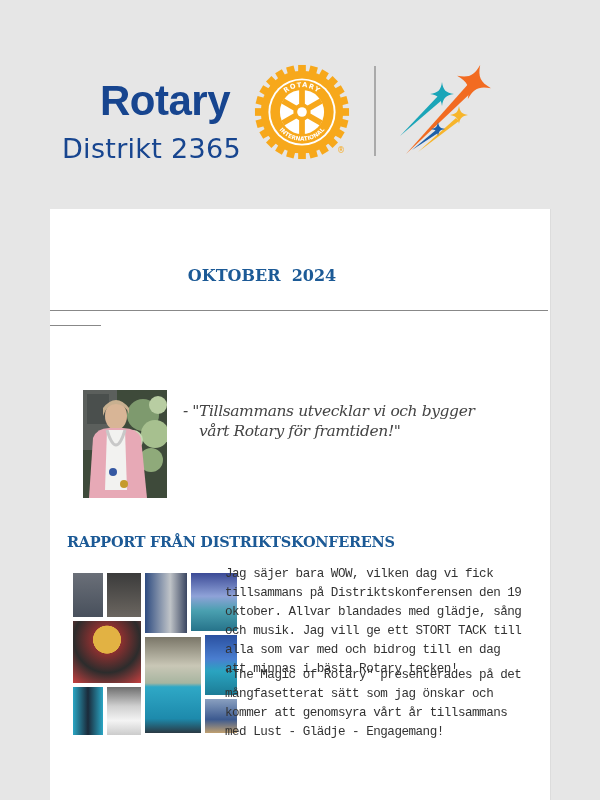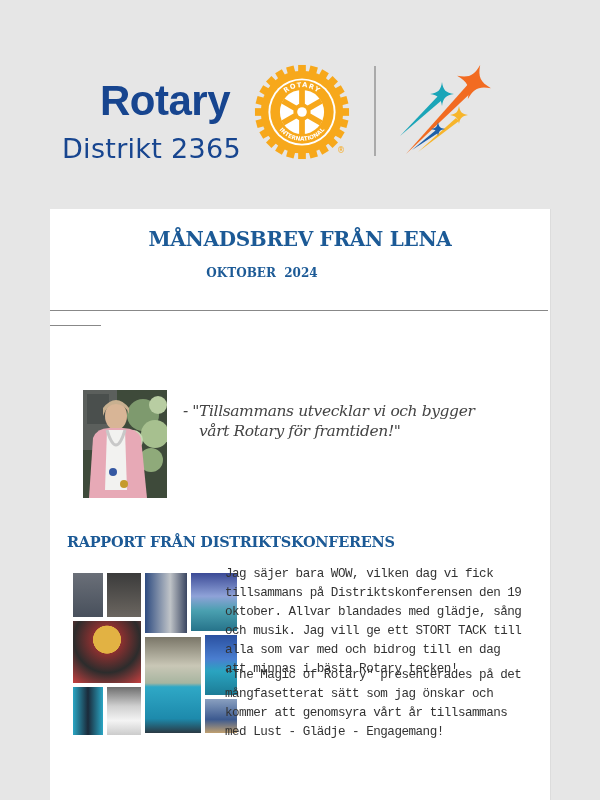--- a/index.html
+++ b/index.html
@@ -12,21 +12,21 @@
   .wheel { position: absolute; left: 246px; top: 64px; width: 96px; height: 96px; }
   .reg { position: absolute; left: 329px; top: 146px; font-size: 8px; color: #f7a81b; font-family: "DejaVu Sans", sans-serif; }
   .divider-v { position: absolute; left: 366px; top: 66px; width: 2px; height: 90px; background: #aaa; }
   .magic-stars { position: absolute; left: 390px; top: 64px; width: 100px; height: 92px; }
   .magic-text { position: absolute; left: 464px; top: 111px; font-family: "DejaVu Sans", sans-serif; color: #0e72b8; line-height: 1; }
   .magic-text .l1 { font-weight: bold; font-size: 12.5px; letter-spacing: -0.3px; }
   .magic-text .l2 { font-size: 11px; margin-top: 2px; }
 
   .card { position: absolute; left: 50px; top: 209px; width: 500px; height: 600px; background: #ffffff; }
   .title { position: absolute; left: 0; width: 500px; top: 18px; text-align: center; color: #1c5a96; font-weight: bold; font-size: 20px; font-family: "DejaVu Serif", serif; letter-spacing: -0.3px; }
-  .subtitle { position: absolute; left: 0; width: 424px; top: 57px; text-align: center; color: #1c5a96; font-weight: bold; font-size: 12px; font-family: "DejaVu Serif", serif; white-space: pre; }
+  .subtitle { position: absolute; left: 0; width: 424px; top: 57px; text-align: center; color: #1c5a96; font-weight: bold; font-size: 16px; font-family: "DejaVu Serif", serif; white-space: pre; }
   .hr-long { position: absolute; left: 0; top: 101px; width: 498px; height: 1px; background: #888; }
   .hr-short { position: absolute; left: 0; top: 116px; width: 51px; height: 1px; background: #888; }
 
   .section-h { position: absolute; left: 17px; color: #1c5a96; font-weight: bold; font-size: 14.5px; font-family: "DejaVu Serif", serif; letter-spacing: -0.3px; }
   .sec1 { top: 149px; }
   .sec2 { top: 324px; }
 
   .portrait { position: absolute; left: 33px; top: 181px; width: 84px; height: 108px; overflow: hidden; background: #3b4138; }
   .quote { position: absolute; left: 133px; top: 192px; color: #444; font-style: italic; font-size: 15.5px; line-height: 20px; font-family: "DejaVu Serif", serif; letter-spacing: -0.4px; }
   .quote .q2 { padding-left: 16px; }
@@ -115,21 +115,20 @@
 
     <path d="M44 18 C45 26 48 29 56 30 C48 31 45 34 44 42 C43 34 40 31 32 30 C40 29 43 26 44 18 Z" fill="#1aa5b8"></path>
 
     <path d="M61 42 C62 48 64 50 70 51 C64 52 62 54 61 60 C60 54 58 52 52 51 C58 50 60 48 61 42 Z" fill="#f7b52b"></path>
 
     <path d="M40 58 C41 63 42 64 47 65 C42 66 41 67 40 72 C39 67 38 66 33 65 C38 64 39 63 40 58 Z" fill="#1d5fa8"></path>
   </svg>
 </div>
 
 <div class="card">
-  <div class="title">MÅNADSBREV FRÅN LENA</div>
   <div class="subtitle">OKTOBER  2024</div>
   <div class="hr-long"></div>
   <div class="hr-short"></div>
 
 
   <div class="portrait" title="Distriktsguvernör Lena i rosa kavaj med guvernörskedja">
     <svg width="84" height="108" viewBox="0 0 84 108">
       <rect width="84" height="108" fill="#3e4a3a"></rect>
       <rect x="0" y="0" width="34" height="60" fill="#5b5f5c"></rect>
       <rect x="4" y="4" width="22" height="30" fill="#4a4f4d"></rect>

